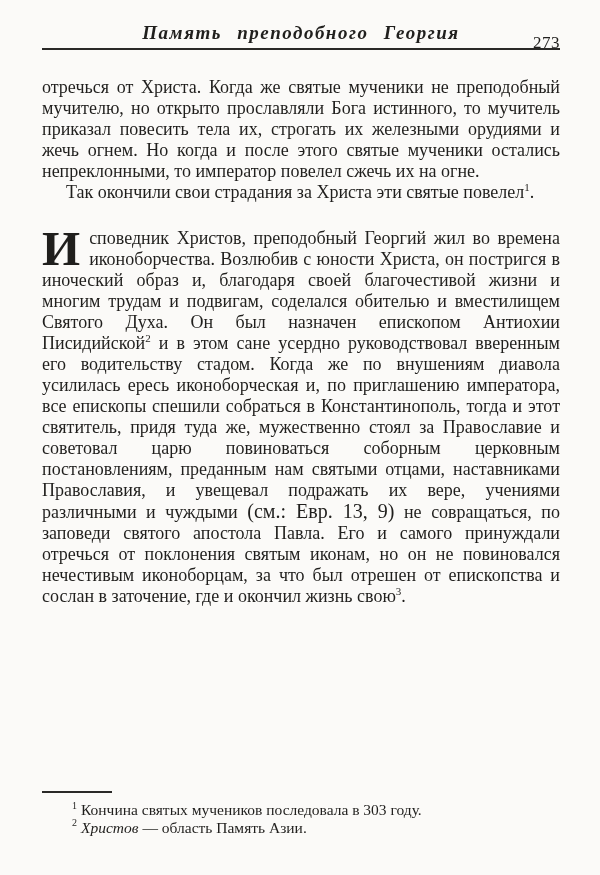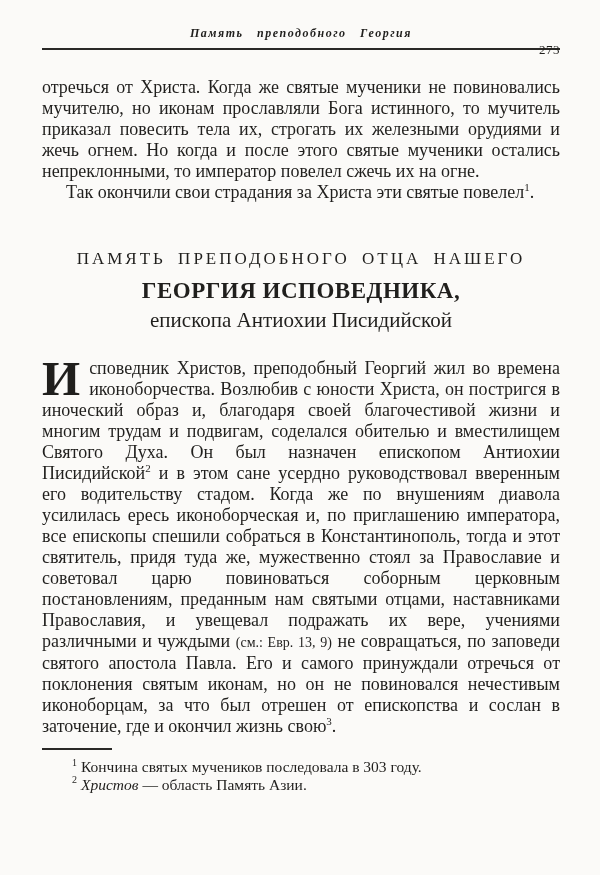--- a/index.html
+++ b/index.html
@@ -18,38 +18,38 @@
     position:relative;
     width:600px;height:875px;
     padding:22px 40px 0 42px;
     overflow:hidden;
   }
   
   .running-head{position:relative;height:24px;}
   .running-title{
     display:block;text-align:center;
     font-style:italic;font-weight:bold;
-    font-size:12px;line-height:22px;
+    font-size:19px;line-height:22px;
     letter-spacing:1.5px;word-spacing:9px;
   }
   .page-number{
-    position:absolute;right:0;top:17px;
-    font-size:13px;line-height:22px;
+    position:absolute;right:0;top:10px;
+    font-size:17px;line-height:22px;
     font-style:normal;font-weight:normal;letter-spacing:.5px;
   }
   .head-rule{border:none;border-top:2px solid var(--rule-color);margin-top:2px;}
 
   
   .body-text{font-size:18px;line-height:21px;text-align:justify;hyphens:auto;}
   .body-text p{margin:0;}
   .para.indent{text-indent:24px;}
   .fn-ref{
     font-size:11px;line-height:0;vertical-align:super;letter-spacing:0;
   }
-  .citation{font-size:14px;margin-top:20px;}
+  .citation{font-size:20px;margin-top:20px;}
 
   .intro{margin-top:27px;}
 
   
   .section-heading{margin-top:45px;text-align:center;}
   .h-line1{
     font-size:17px;line-height:22px;
     letter-spacing:3px;word-spacing:5px;
   }
   .h-line2{
@@ -61,50 +61,45 @@
   
   .main-text{margin-top:25px;}
   .drop-cap{
     float:left;
     font-weight:bold;
     font-size:49px;line-height:36px;
     padding:3px 9px 0 0;
   }
 
   
-  .footnotes{position:absolute;left:42px;right:40px;top:748px;}
+  .footnotes{position:absolute;left:42px;right:40px;top:791px;}
   .fn-rule{width:70px;border:none;border-top:2px solid var(--rule-color);margin-bottom:8px;}
   .footnote{
     font-size:15.5px;line-height:17.5px;
     text-align:justify;text-indent:30px;
   }
   .fn-marker{font-size:10px;line-height:0;vertical-align:super;margin-right:4px;}
   .fn-term{font-style:italic;}
 </style>
 </head>
 <body>
 
 <div class="page">
 
   <header class="running-head">
     <span class="running-title">Память преподобного Георгия</span>
     <span class="page-number">273</span>
   </header>
   <hr class="head-rule">
 
   <section class="intro body-text">
-    <p class="para cont">отречься от Христа. Когда же святые мученики не повиновались мучителю, но иконам прославляли Бога истинного, то мучитель приказал повесить тела их, строгать их железными орудиями и жечь огнем. Но когда и после этого святые мученики остались непреклонными, то император повелел сжечь их на огне.</p>
+    <p class="para cont">отречься от Христа. Когда же святые мученики не преподобный мучителю, но открыто прославляли Бога истинного, то мучитель приказал повесить тела их, строгать их железными орудиями и жечь огнем. Но когда и после этого святые мученики остались непреклонными, то император повелел сжечь их на огне.</p>
     <p class="para indent"><span>Так окончили свои страдания за Христа эти святые повелел</span><sup class="fn-ref">1</sup><span>.</span></p>
   </section>
 
-  <section class="section-heading">
-    <div class="h-line1">ПАМЯТЬ ПРЕПОДОБНОГО ОТЦА НАШЕГО</div>
-    <div class="h-line2">ГЕОРГИЯ ИСПОВЕДНИКА,</div>
-    <div class="h-line3">епископа Антиохии Писидийской</div>
-  </section>
 
   <section class="main-text body-text">
     <p class="para cont"><span class="drop-cap">И</span><span>споведник Христов, преподобный Георгий жил во времена иконоборчества. Возлюбив с юности Христа, он постригся в иноческий образ и, благодаря своей благочестивой жизни и многим трудам и подвигам, соделался обителью и вместилищем Святого Духа. Он был назначен епископом Антиохии Писидийской</span><sup class="fn-ref">2</sup><span> и в этом сане усердно руководствовал вверенным его водительству стадом. Когда же по внушениям диавола усилилась ересь иконоборческая и, по приглашению императора, все епископы спешили собраться в Константинополь, тогда и этот святитель, придя туда же, мужественно стоял за Православие и советовал царю повиноваться соборным церковным постановлениям, преданным нам святыми отцами, наставниками Православия, и увещевал подражать их вере, учениями различными и чуждыми </span><span class="citation">(см.: Евр. 13, 9)</span><span> не совращаться, по заповеди святого апостола Павла. Его и самого принуждали отречься от поклонения святым иконам, но он не повиновался нечестивым иконоборцам, за что был отрешен от епископства и сослан в заточение, где и окончил жизнь свою</span><sup class="fn-ref">3</sup><span>.</span></p>
   </section>
 
   <footer class="footnotes">
     <hr class="fn-rule">
     <p class="footnote"><sup class="fn-marker">1</sup><span>Кончина святых мучеников последовала в 303 году.</span></p>
     <p class="footnote"><sup class="fn-marker">2</sup><em class="fn-term">Христов</em><span> — область Память Азии.</span></p>
   </footer>

